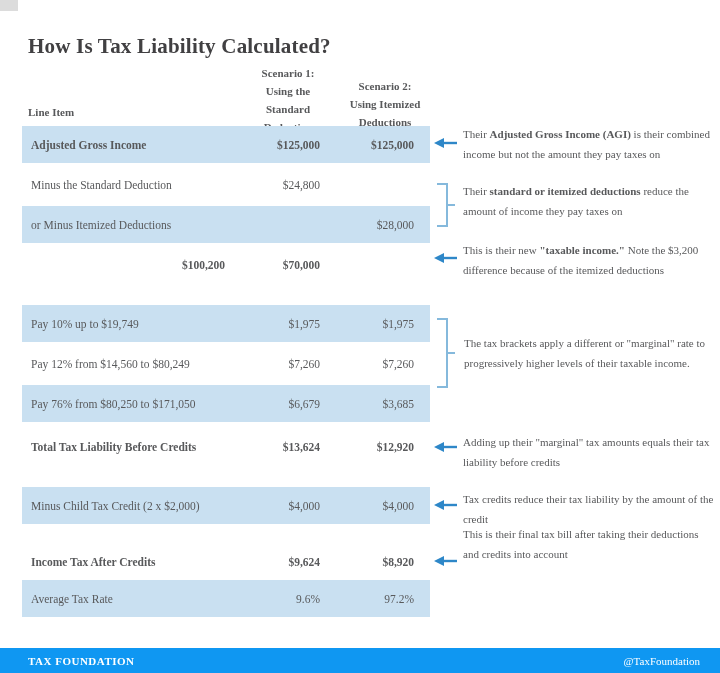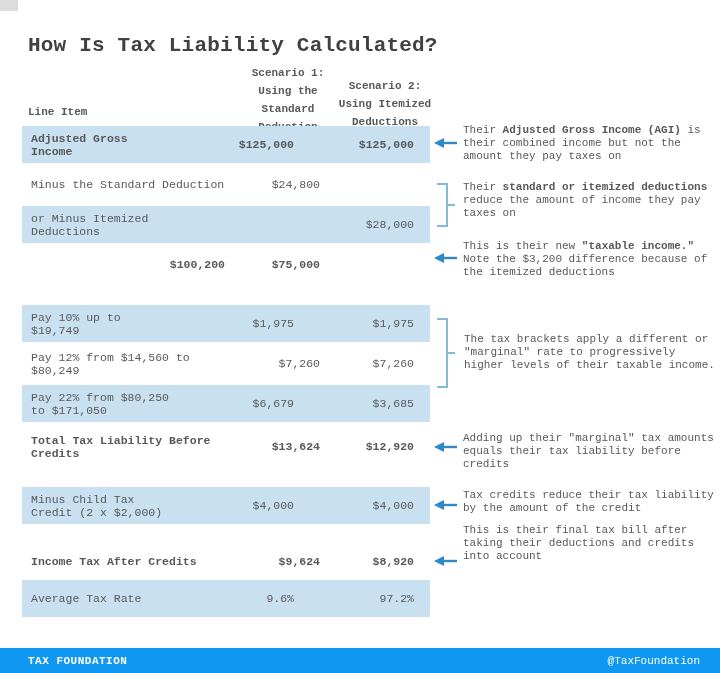--- a/index.html
+++ b/index.html
@@ -1,52 +1,52 @@
 <!DOCTYPE html>
 <html><head>
 <meta charset="utf-8">
 <style>
   html,body { margin:0; padding:0; background:#ffffff; }
   .canvas {
     position:relative; width:720px; height:673px; background:#ffffff;
-    font-family:Liberation Mono, monospace; overflow:hidden;
+    font-family:Liberation Serif, serif; overflow:hidden;
   }
   .corner-artifact { position:absolute; left:0; top:0; width:18px; height:11px; background:#dcdcdc; }
   .title {
     position:absolute; left:28px; top:20px; font-size:21px; font-weight:700;
     color:#414042; letter-spacing:0.2px;
   }
   .col-head {
     position:absolute; font-size:11px; font-weight:700; color:#58595b;
     line-height:18px; white-space:pre-line; text-align:center;
   }
   .head-line-item { left:28px; top:103px; text-align:center; }
   .head-s1 { left:240px; top:64px; width:96px; }
   .head-s2 { left:330px; top:77px; width:110px; }
   .row {
     position:absolute; left:22px; width:408px; height:37px;
     display:grid; grid-template-columns:1fr 95px 94px; align-items:center;
     padding:0 16px 0 9px; box-sizing:border-box;
     font-size:11.5px; color:#58595b; font-weight:400;
   }
-  .row.blue { background:#c9e0f1;gap:26px; }
+  .row.blue { background:#c9e0f1; }
   .row.bold { font-weight:700; }
   .row .val { text-align:right; }
   .arrow-icon { position:absolute; left:434px; width:24px; height:12px; }
   .bracket {
     position:absolute; left:437px; width:11px; box-sizing:border-box;
     border:2px solid #85b9dc; border-left:none;
   }
   .bracket::after {
     content:""; position:absolute; right:-9px; top:50%; margin-top:-1px;
     width:8px; height:2px; background:#85b9dc;
   }
   .ann {
     position:absolute; left:463px; width:252px;
-    font-size:11px; line-height:13px; color:#58595b;
+    font-size:11px; line-height:20px; color:#58595b;
   }
   .ann b { font-weight:700; }
   .footer {
     position:absolute; left:0; top:648px; width:720px; height:25px;
     background:#0f97f2; color:#ffffff; display:flex; align-items:center;
     justify-content:space-between; padding:0 20px 0 28px; box-sizing:border-box;
     font-size:11px;
   }
   .footer .brand { font-weight:700; letter-spacing:0.5px; }
 </style>
@@ -78,34 +78,34 @@
     <span class="val">$24,800</span>
     <span class="val"></span>
   </div>
   <div class="row blue" style="top:206px">
     <span>or Minus Itemized Deductions</span>
     <span class="val"></span>
     <span class="val">$28,000</span>
   </div>
   <div class="row bold" style="top:246px">
     <span class="val">$100,200</span>
-    <span class="val">$75,000</span>
+    <span class="val">$70,000</span>
   </div>
   <div class="row blue" style="top:305px">
     <span>Pay 10% up to $19,749</span>
     <span class="val">$1,975</span>
     <span class="val">$1,975</span>
   </div>
   <div class="row" style="top:345px">
     <span>Pay 12% from $14,560 to $80,249</span>
     <span class="val">$7,260</span>
     <span class="val">$7,260</span>
   </div>
   <div class="row blue" style="top:385px">
-    <span>Pay 22% from $80,250 to $171,050</span>
+    <span>Pay 76% from $80,250 to $171,050</span>
     <span class="val">$6,679</span>
     <span class="val">$3,685</span>
   </div>
   <div class="row bold" style="top:428px">
     <span>Total Tax Liability Before Credits</span>
     <span class="val">$13,624</span>
     <span class="val">$12,920</span>
   </div>
   <div class="row blue" style="top:487px">
     <span>Minus Child Tax Credit (2 x $2,000)</span>

